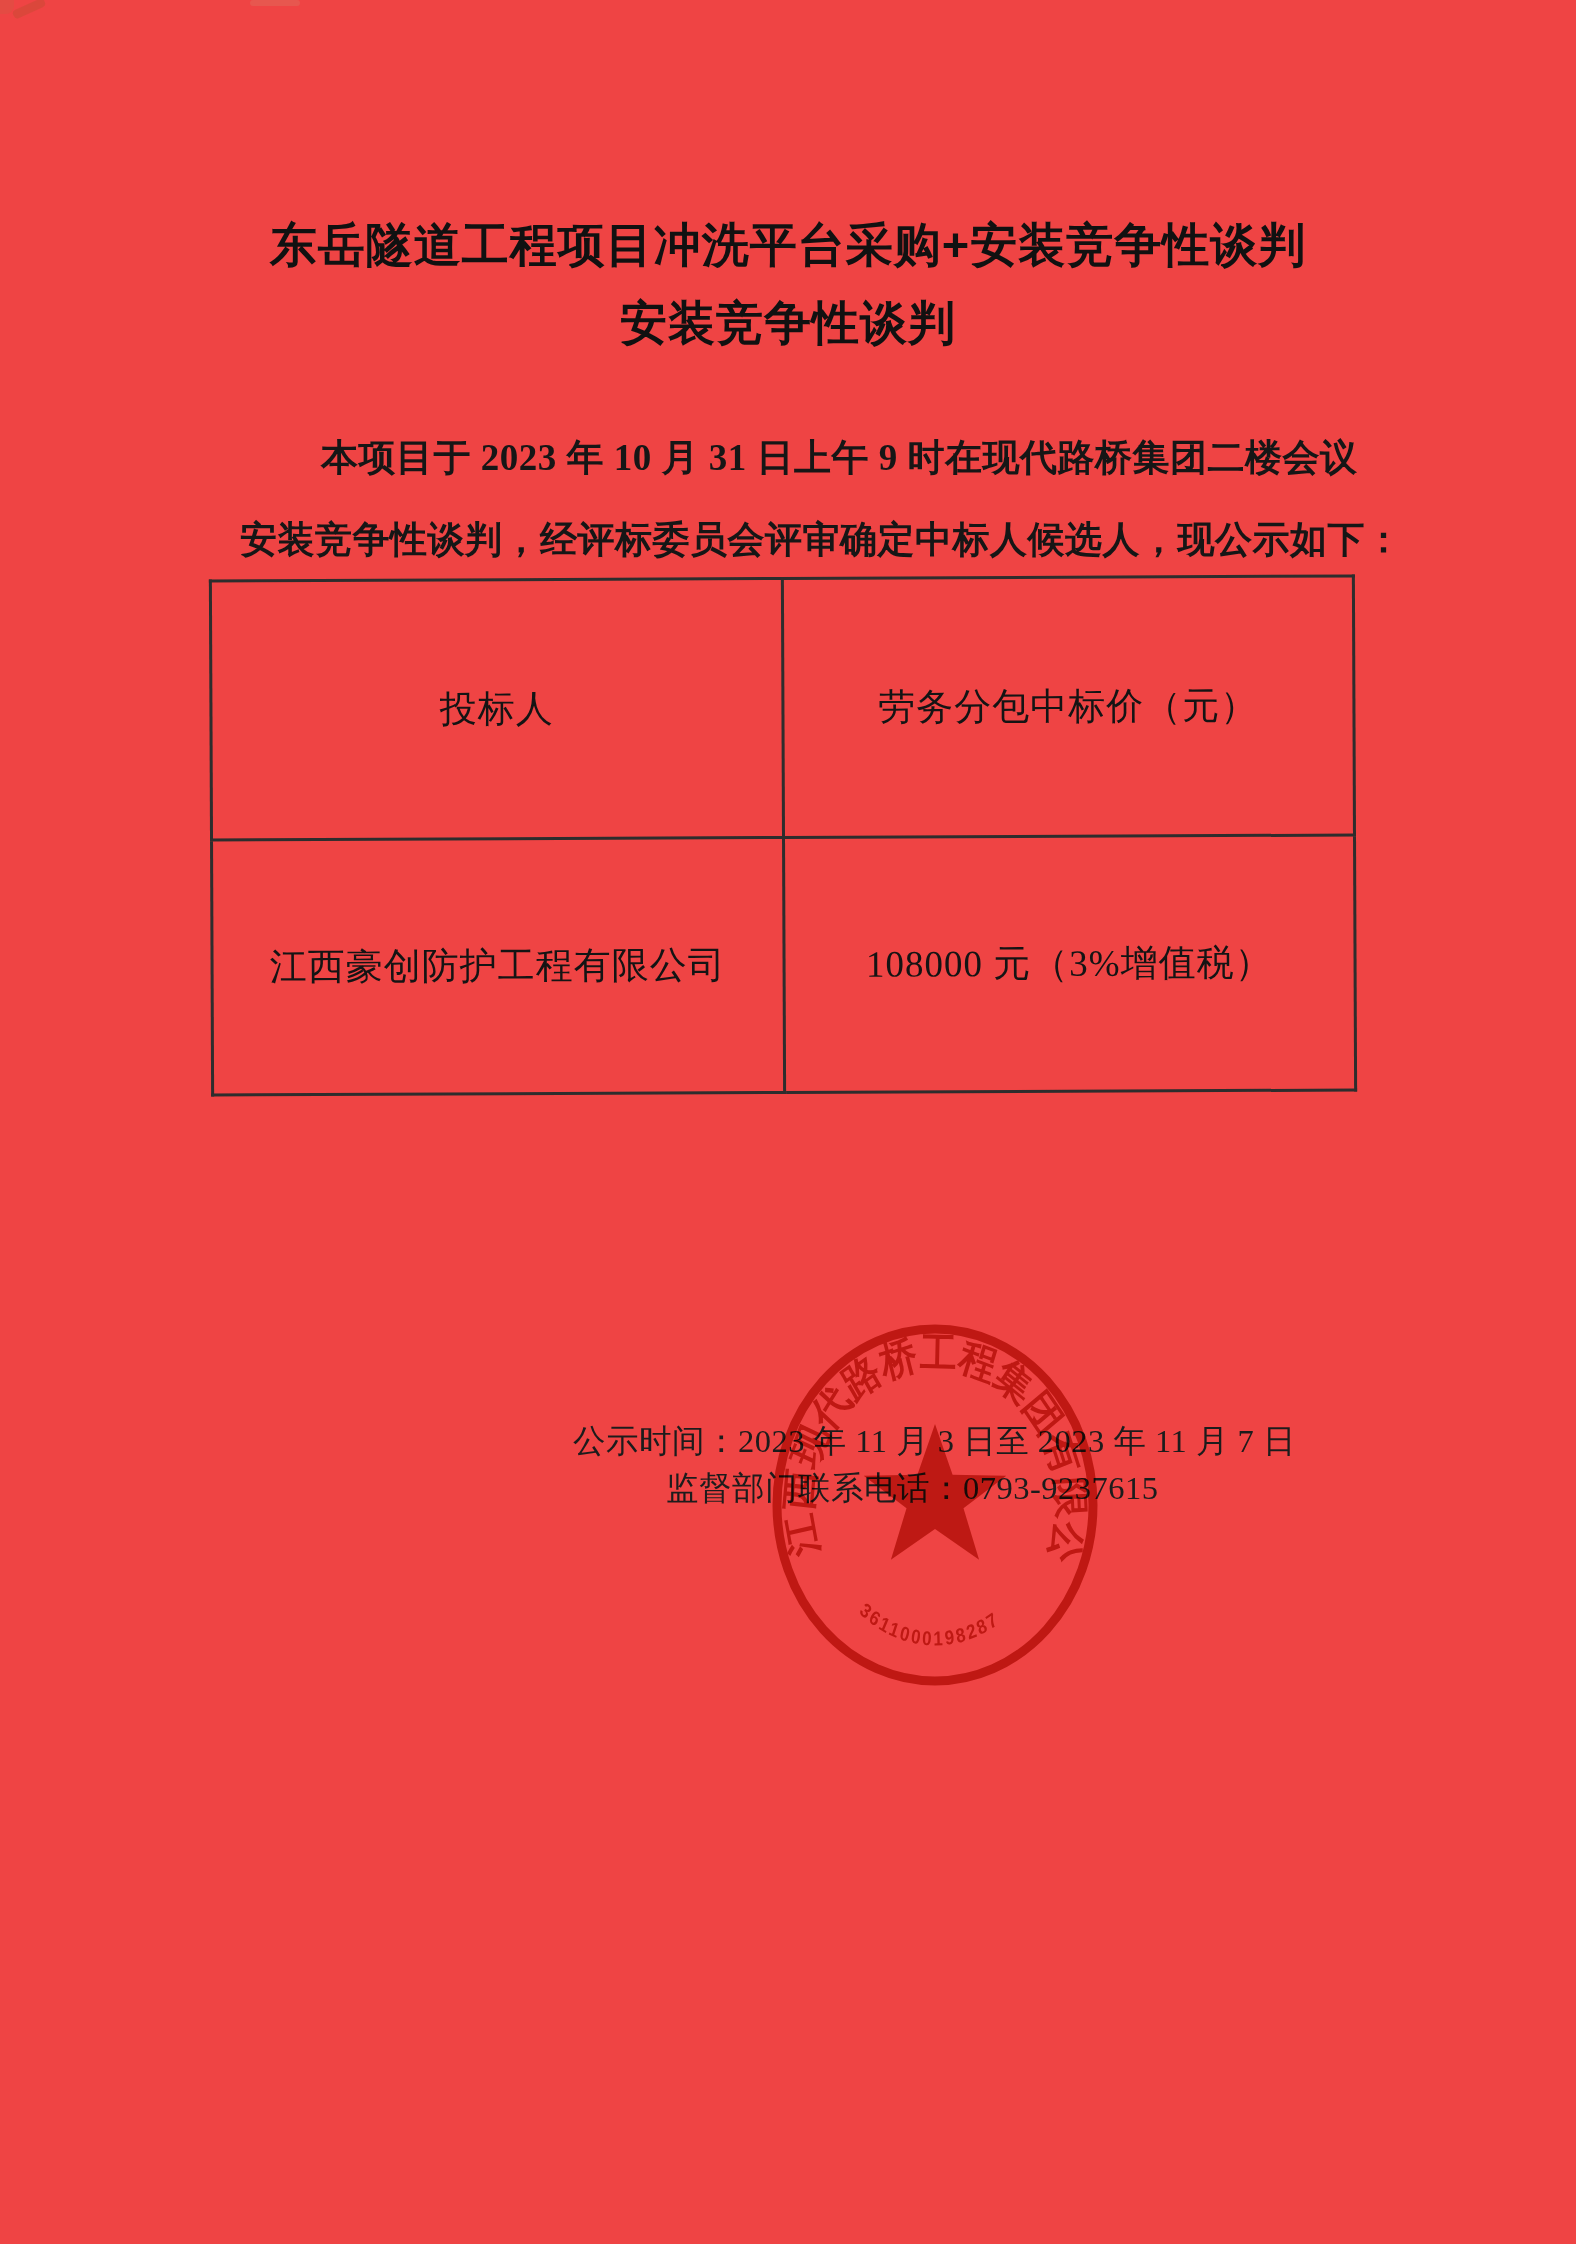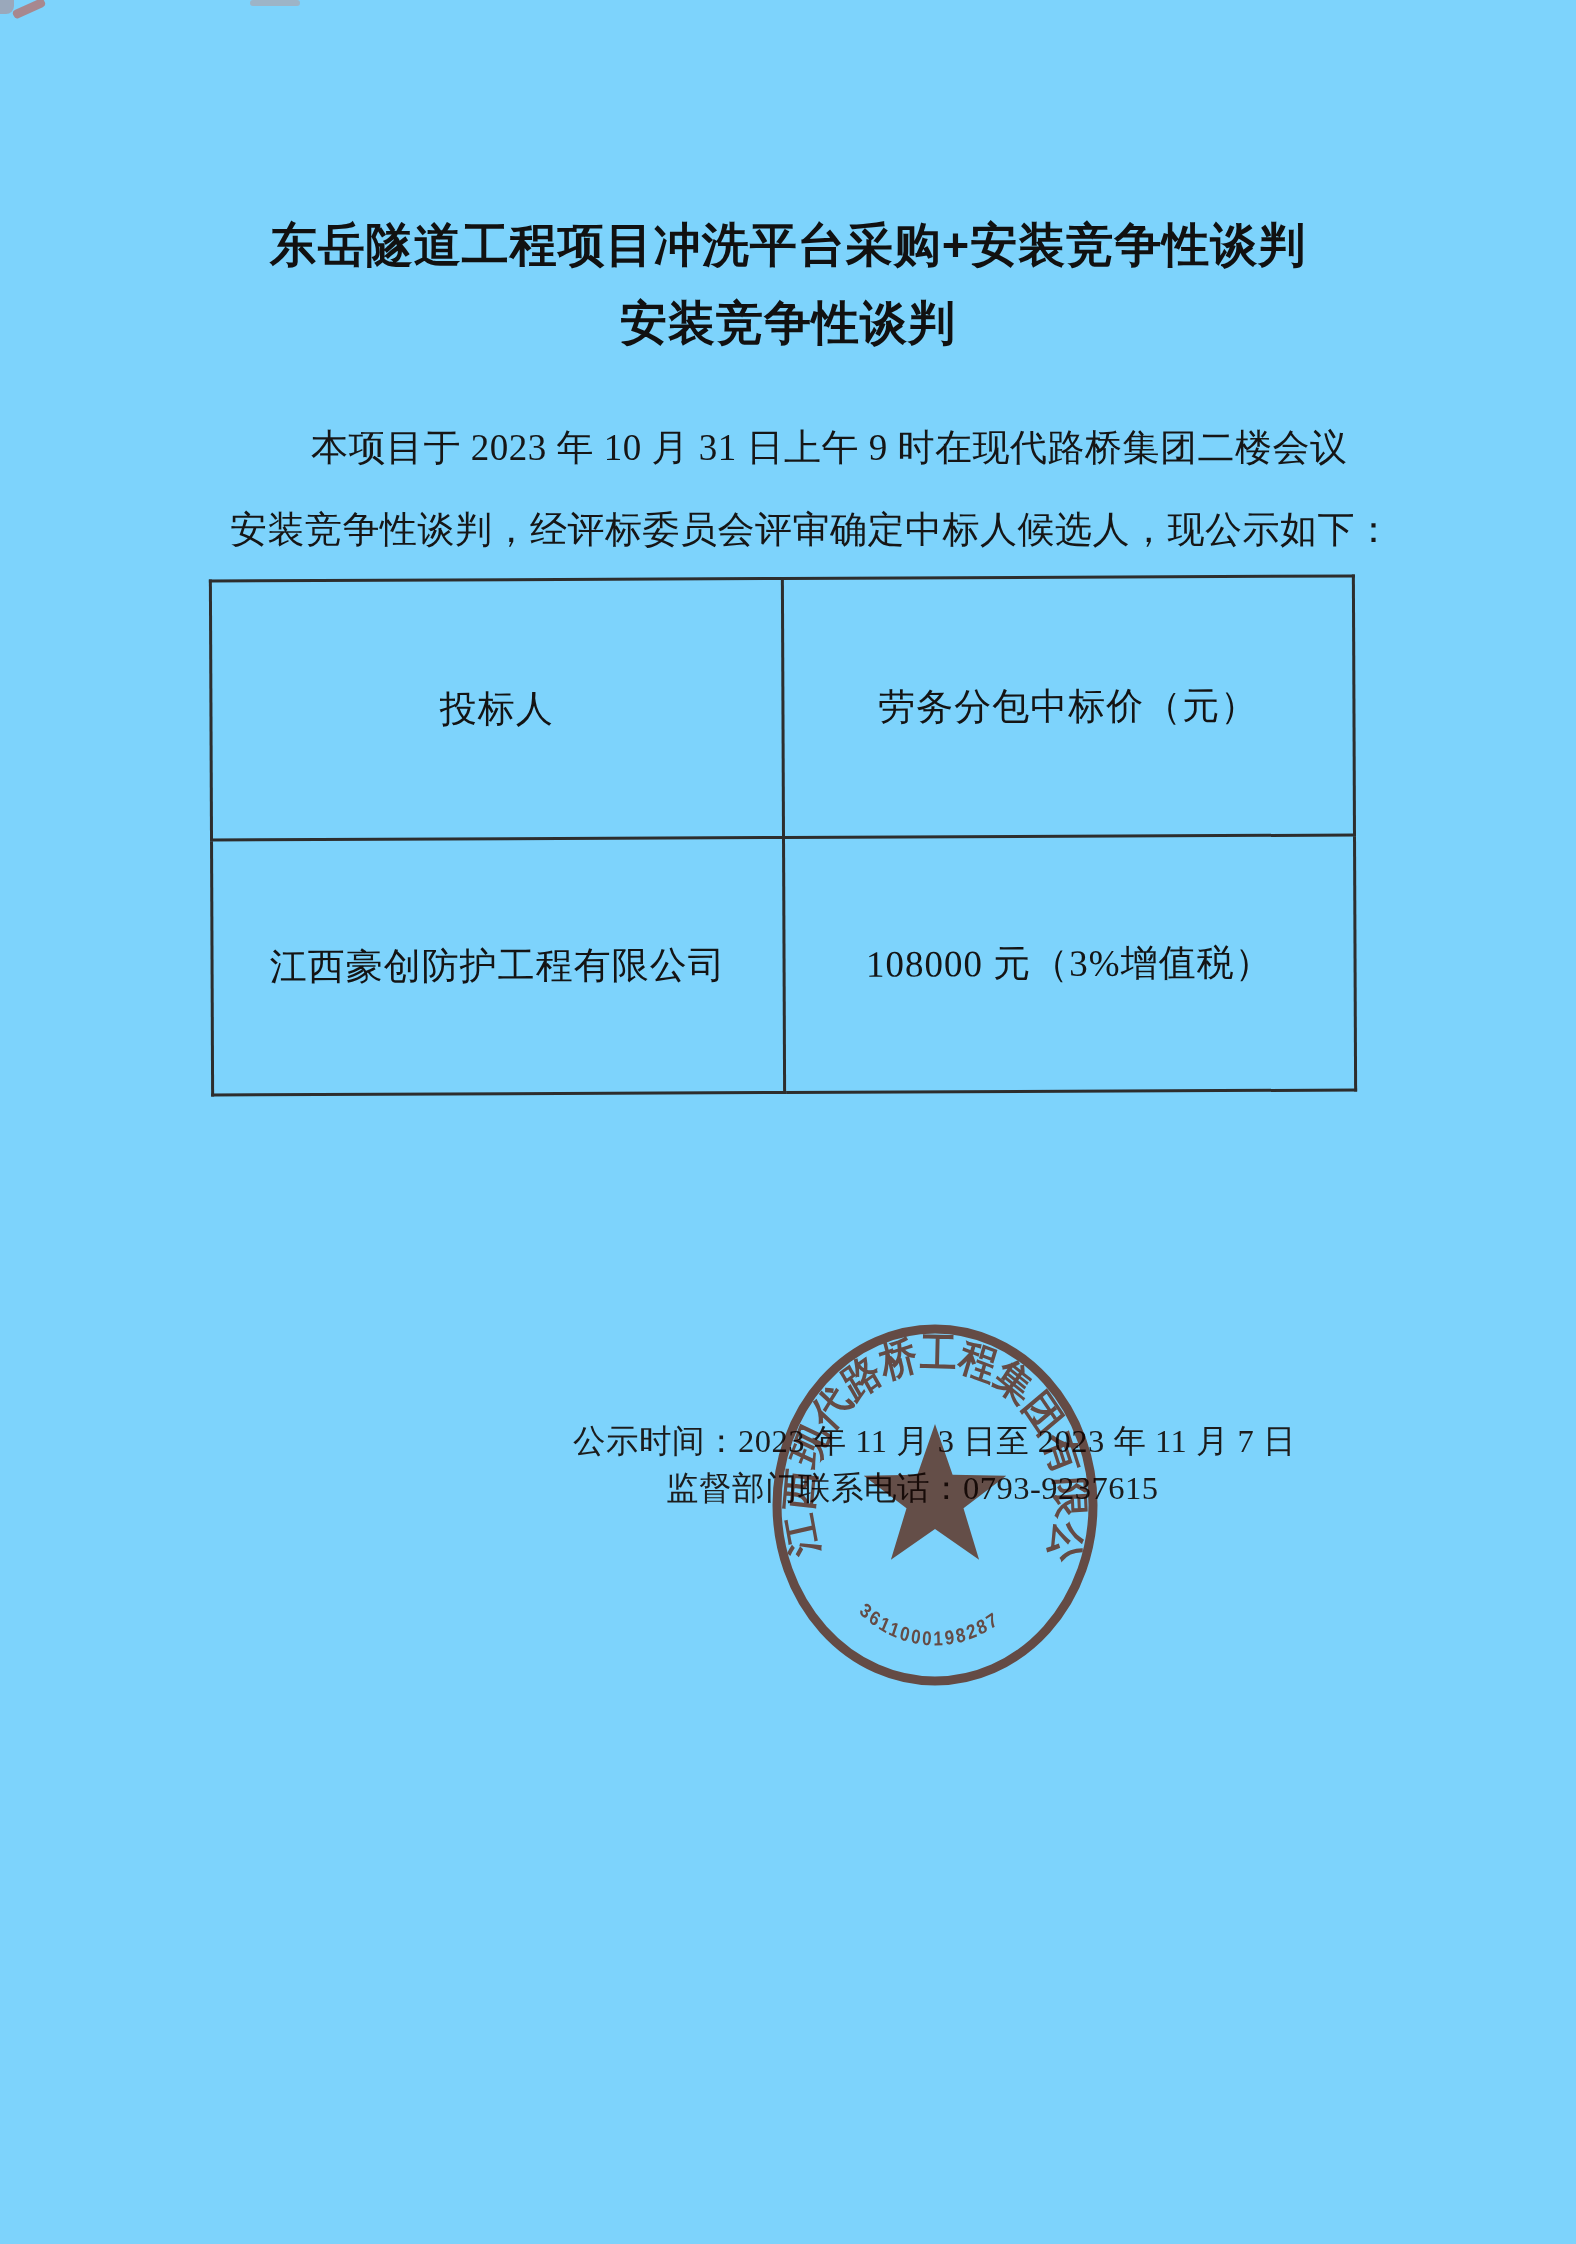--- a/index.html
+++ b/index.html
@@ -1,40 +1,41 @@
 <!DOCTYPE html>
 <html><head>
 <meta charset="utf-8">
 <style>
   html,body{margin:0;padding:0;background:#e8e6e0;}
   .page{
     position:relative;
     width:1576px;height:2244px;
-    background:#7dd3fc;
+    background:#ef4444;
     overflow:hidden;
     font-family:"Liberation Serif", serif;
     color:#1a1a1a;
   }
   
   .mark{position:absolute;pointer-events:none;}
   .mark1{left:12px;top:4px;width:34px;height:9px;background:rgba(203,74,52,.55);transform:rotate(-24deg);border-radius:4px;}
   .mark2{left:250px;top:0;width:50px;height:6px;background:rgba(218,122,100,.35);border-radius:3px;}
   .mark3{left:0;top:0;width:14px;height:14px;background:rgba(210,90,65,.35);border-radius:0 0 8px 0;}
 
   .title{
     position:absolute;left:0;top:206px;width:1576px;
     text-align:center;
     font-family:"Liberation Sans", sans-serif;
     font-weight:700;font-size:47px;line-height:78px;
     letter-spacing:1px;color:#111;margin:0;
   }
   .body-line{
-    position:absolute;margin:4px;
+    position:absolute;margin:14px;
     font-size:37px;line-height:1.15;letter-spacing:.5px;color:#161616;
     white-space:nowrap;
+    font-weight:bold;
   }
   .body-line.l1{left:307px;top:423px;}
   .body-line.l2{left:226px;top:505px;}
 
   .result-table{
     position:absolute;left:210px;top:577px;
     width:1146px;height:514px;
     border-collapse:collapse;table-layout:fixed;
     transform:rotate(-0.25deg);
     font-size:37px;color:#141414;

